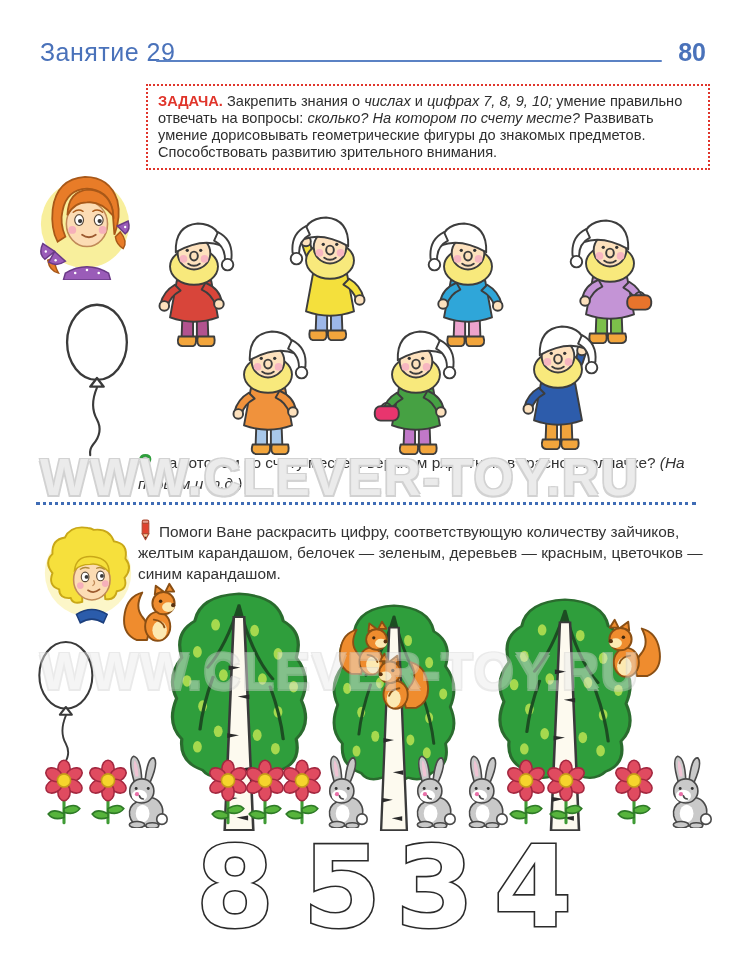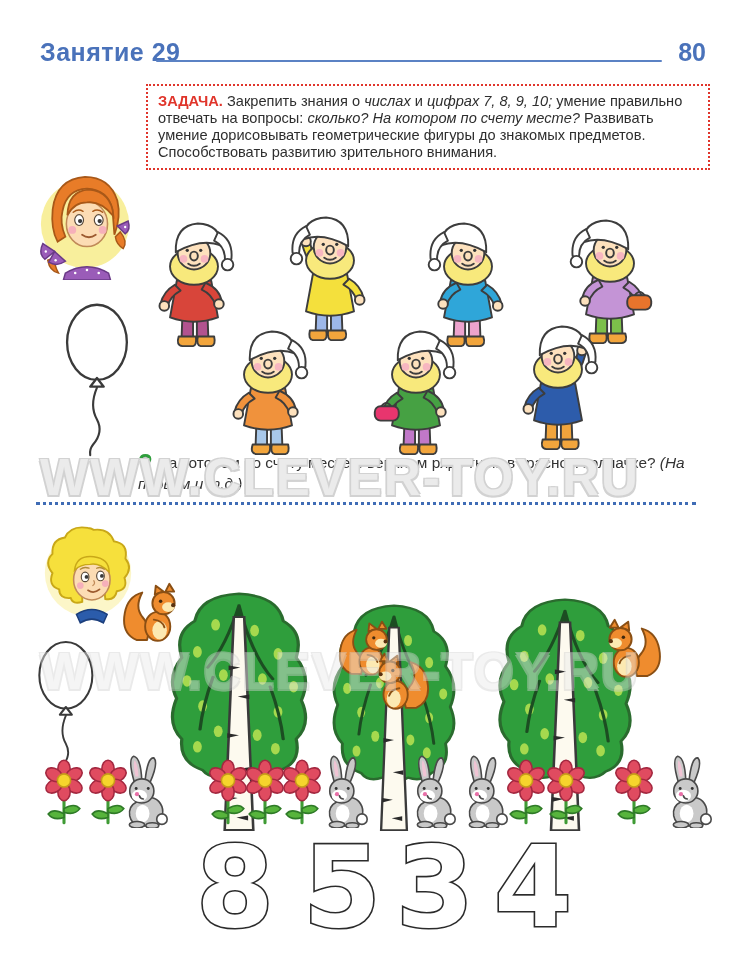--- a/index.html
+++ b/index.html
@@ -3,21 +3,21 @@
 <meta charset="utf-8">
 <style>
   *{margin:0;padding:0;box-sizing:border-box}
   html,body{background:#ffffff}
   .page{position:relative;width:732px;height:960px;background:#fff;overflow:hidden;
         font-family:"Liberation Sans",sans-serif;color:#3a3a3a}
   .sprite{position:absolute}
   .sprite svg{width:100%;height:100%;display:block}
 
   
-  .hdr-title{position:absolute;left:40px;top:38px;font-size:25px;font-weight:bold;color:#4a72ba;letter-spacing:.5px}
+  .hdr-title{position:absolute;left:40px;top:38px;font-size:25px;font-weight:normal;color:#4a72ba;letter-spacing:.5px}
   .hdr-rule{position:absolute;left:156px;top:60px;width:506px;height:2px;background:#5b82c4;border-radius:2px}
   .hdr-num{position:absolute;right:26px;top:38px;font-size:25px;font-weight:bold;color:#4a72ba}
 
   
   .obj-box{position:absolute;left:146px;top:84px;width:564px;border:2px dotted #e0352b;
            padding:7px 10px;font-size:14.6px;line-height:17px;color:#2e2e2e}
   .obj-label{color:#e0352b;font-weight:bold}
   .it{font-style:italic}
 
   
@@ -284,20 +284,28 @@
         <circle cx="64.5" cy="58" r="2" fill="#3a3a3a"></circle>
       <path d="M42,51 q4,-3 9,-1 M59,50 q4,-2 8,1" fill="none" stroke="#b08a38" stroke-width="1.4" stroke-linecap="round"></path>
       <circle cx="42" cy="68" r="3.5" fill="#f6b0ba"></circle>
         <circle cx="68" cy="66" r="3.5" fill="#f6b0ba"></circle>
       <path d="M56,63 q2,3 -1,5" fill="none" stroke="#c08a58" stroke-width="1.3" stroke-linecap="round"></path>
       <path d="M50,73 q6,4 12,-1" fill="none" stroke="#9c5a30" stroke-width="1.8" stroke-linecap="round"></path>
       <path d="M38,98 Q54,88 70,98 L66,107 Q54,99 42,107 Z" fill="#2b5cab" stroke="#1c3f7c" stroke-width="1.6"></path>
     </svg>
   </div>
 
+  <div class="instr" style="left:138px;top:518px;width:574px">
+    <svg class="pencil" viewBox="0 0 18 28">
+      <rect x="5" y="2.5" width="8" height="4.5" rx="2" fill="#e8a090" stroke="#b04a32" stroke-width="1.4"></rect>
+      <rect x="5" y="6.5" width="8" height="12.5" fill="#e0432f" stroke="#b04a32" stroke-width="1.4"></rect>
+      <path d="M5,19 L13,19 L9,26.5 Z" fill="#f3cfa0" stroke="#b04a32" stroke-width="1.4" stroke-linejoin="round"></path>
+      <path d="M7.8,22.8 L10.2,22.8 L9,25.4 Z" fill="#402a18"></path>
+    </svg><span>Помоги Ване раскрасить цифру, соответствующую количеству зайчиков, желтым карандашом, белочек — зеленым, деревьев — красным, цветочков — синим карандашом.</span>
+  </div>
 
   <div id="balloons-layer">
       <div class="sprite" style="left: 52px; top: 298px; width: 88px; height: 160px;">
         <svg viewBox="0 0 90 166" preserveAspectRatio="xMidYMin meet">
    <ellipse cx="46" cy="46" rx="31" ry="39" fill="#fff" stroke="#3a3a3a" stroke-width="2.4"></ellipse>
    <path d="M39,92 L53,92 L46,83 Z" fill="#fff" stroke="#3a3a3a" stroke-width="2.4" stroke-linejoin="round"></path>
    <path d="M46,93 Q38,112 46,126 Q53,139 42,152 Q38,157 39,163" fill="none" stroke="#3a3a3a" stroke-width="2.2" stroke-linecap="round"></path>
   </svg>
       </div>
       <div class="sprite" style="left: 26px; top: 636px; width: 78px; height: 142px;">

